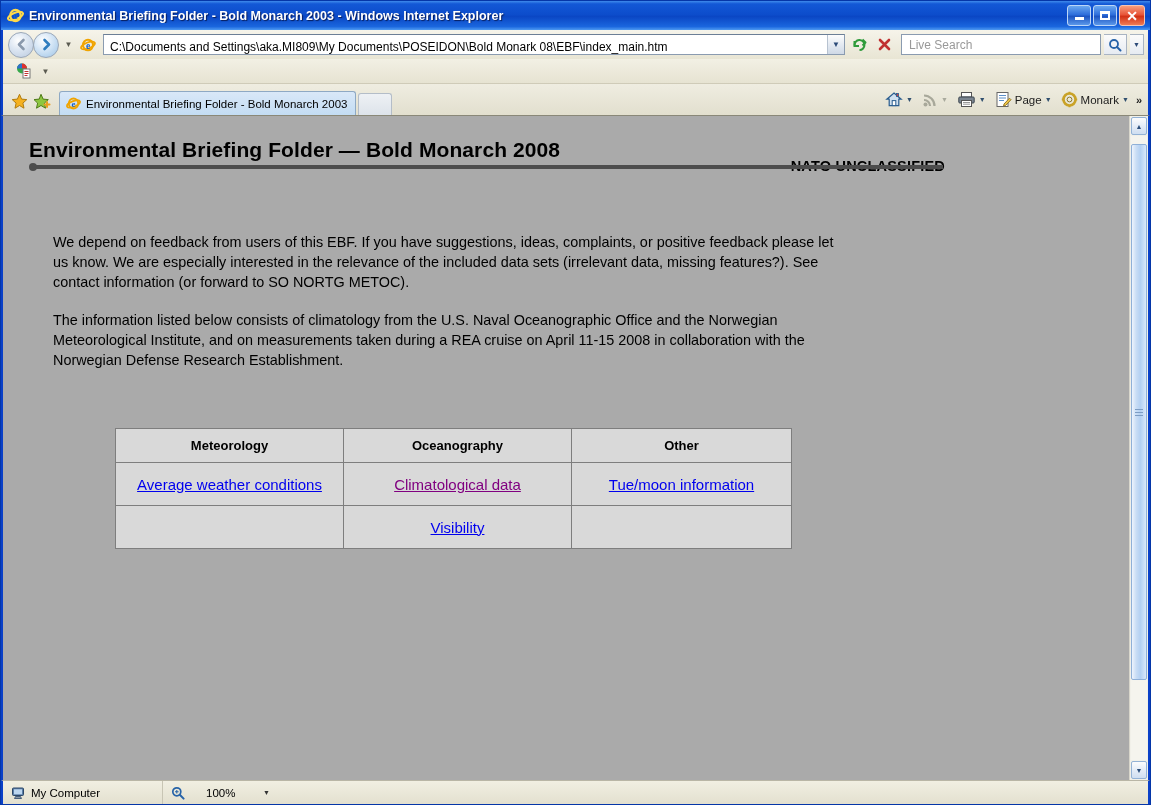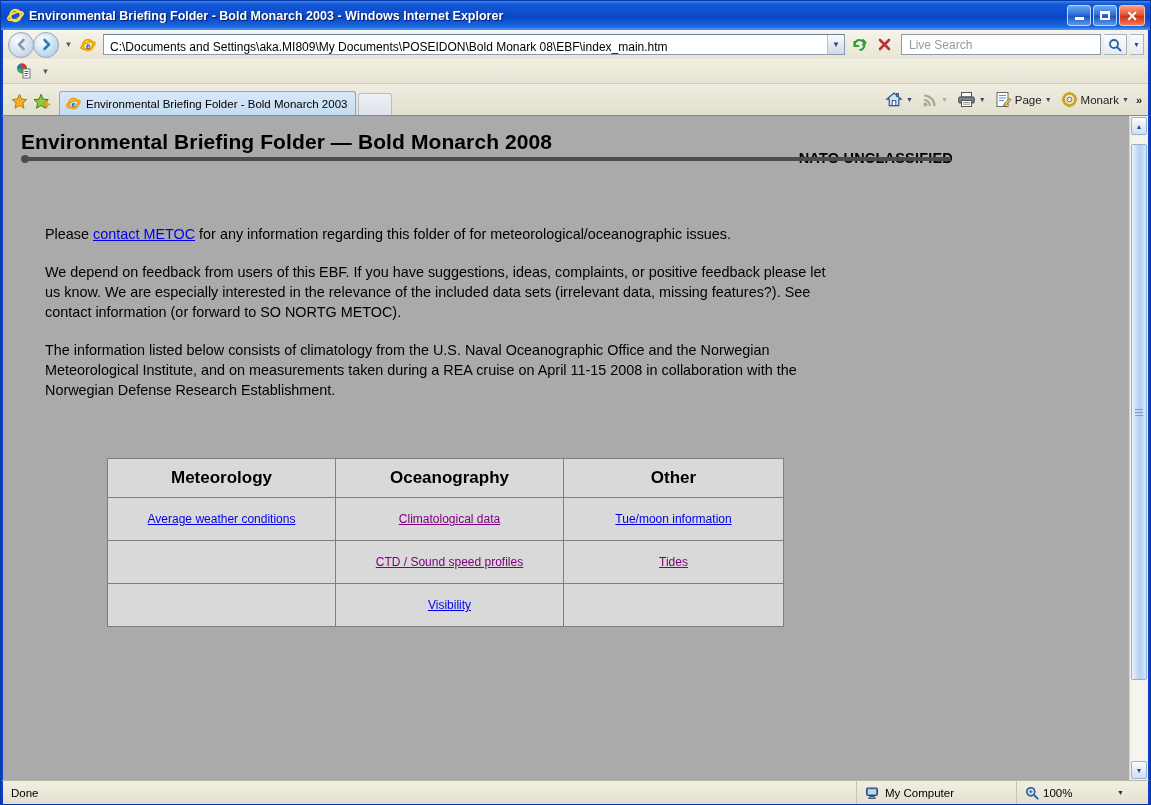--- a/index.html
+++ b/index.html
@@ -223,21 +223,21 @@
     border-left: 2px solid #0a40c8;
     border-right: 2px solid #0a40c8;
     border-top: 1px solid #8a8878;
     min-height: 0;
     position: relative;
   }
   .page {
     flex: 1 1 auto;
     background: #aaaaaa;
     overflow: hidden;
-    padding: 0;
+    padding: 8px;
     position: relative;
   }
 
   
   .vscroll {
     width: 19px; flex: 0 0 auto;
     background: #f1f0e9;
     border-left: 1px solid #d8d6cb;
     display: flex; flex-direction: column;
   }
@@ -311,29 +311,29 @@
     border-collapse: collapse;
     border: 1px solid #7e7e7e;
     background: #d9d9d9;
   }
   table.links th, table.links td {
     border: 1px solid #7e7e7e;
     text-align: center;
     background: #d9d9d9;
   }
   table.links th {
-    font-size: 17px;
+    font-size: 13px;
     font-weight: bold;
     padding: 9px 14px;
     color: #000;
     margin-left: 33px;
   }
   table.links td {
     padding: 11px 14px;
-    font-size: 12px;
+    font-size: 15px;
     height: 43px;
   }
   .col-a { width: 228px; }
   .col-b { width: 228px; }
   .col-c { width: 220px; }
 
   
   .statusbar {
     height: 24px;
     flex: 0 0 auto;
@@ -344,21 +344,21 @@
     border-right: 2px solid #0a40c8;
     border-top: 1px solid #b9b6a6;
   }
   .st-cell {
     display: flex; align-items: center;
     padding: 0 8px;
     border-right: 1px solid #c8c5b4;
   }
   .st-status { flex: 1 1 auto; border-left: 0; }
   .st-zone { width: 160px; gap: 6px; }
-  .st-zoom { width: 115px; gap: 4px; justify-content: flex-start; border-right: 0; }
+  .st-zoom { width: 115px; gap: 21px; justify-content: flex-start; border-right: 0; }
   .st-grip { width: 16px; display: flex; align-items: flex-end; justify-content: center; padding-bottom: 2px; border-right: 0; }
   .zoom-caret { margin-left: auto; font-size: 7px; color: #333; }
 
   svg { display: block; }
 </style>
 </head>
 <body>
 
 <div class="window">
 
@@ -530,21 +530,20 @@
     <div class="page">
       <div class="doc">
 
         <div class="hdr-wrap">
           <h1 class="pagetitle">Environmental Briefing Folder — Bold Monarch 2008</h1>
           <div class="classification">NATO UNCLASSIFIED</div>
           <div class="rule"></div>
         </div>
 
         <div class="body-text">
-          <p><span>Please </span><a href="#" class="wlink">contact METOC</a><span> for any information regarding this folder of for meteorological/oceanographic issues.</span></p>
           <p>We depend on feedback from users of this EBF. If you have suggestions, ideas, complaints, or positive feedback please let us know. We are especially interested in the relevance of the included data sets (irrelevant data, missing features?). See contact information (or forward to SO NORTG METOC).</p>
           <p>The information listed below consists of climatology from the U.S. Naval Oceanographic Office and the Norwegian Meteorological Institute, and on measurements taken during a REA cruise on April 11-15 2008 in collaboration with the Norwegian Defense Research Establishment.</p>
         </div>
 
         <div class="tbl-wrap">
           <table class="links">
             <thead>
               <tr>
                 <th class="col-a">Meteorology</th>
                 <th class="col-b">Oceanography</th>
@@ -552,25 +551,20 @@
               </tr>
             </thead>
             <tbody>
               <tr>
                 <td><a href="#" class="wlink">Average weather conditions</a></td>
                 <td><a href="#" class="wlink visited">Climatological data</a></td>
                 <td><a href="#" class="wlink">Tue/moon information</a></td>
               </tr>
               <tr>
                 <td></td>
-                <td><a href="#" class="wlink visited">CTD / Sound speed profiles</a></td>
-                <td><a href="#" class="wlink visited">Tides</a></td>
-              </tr>
-              <tr>
-                <td></td>
                 <td><a href="#" class="wlink">Visibility</a></td>
                 <td></td>
               </tr>
             </tbody>
           </table>
         </div>
 
       </div>
     </div>
 
@@ -583,21 +577,20 @@
               <i></i>
               <i></i>
             </span>
         </div>
       </div>
       <div class="sbbtn">▼</div>
     </div>
   </div>
 
   <div class="statusbar">
-    <span class="st-cell st-status">Done</span>
     <span class="st-cell st-zone">
       <span>
         <svg width="14" height="14" viewBox="0 0 14 14">
           <rect x="1.5" y="2" width="11" height="7.5" rx="1" fill="#5b7fa8" stroke="#2c4768" stroke-width="1"></rect>
           <rect x="3" y="3.3" width="8" height="5" fill="#bcd6ef"></rect>
           <path d="M4.5 10.5 h5 l1 2 h-7 Z" fill="#8a98a8" stroke="#2c4768" stroke-width=".8"></path>
         </svg>
       </span>
       <span>My Computer</span>
     </span>

